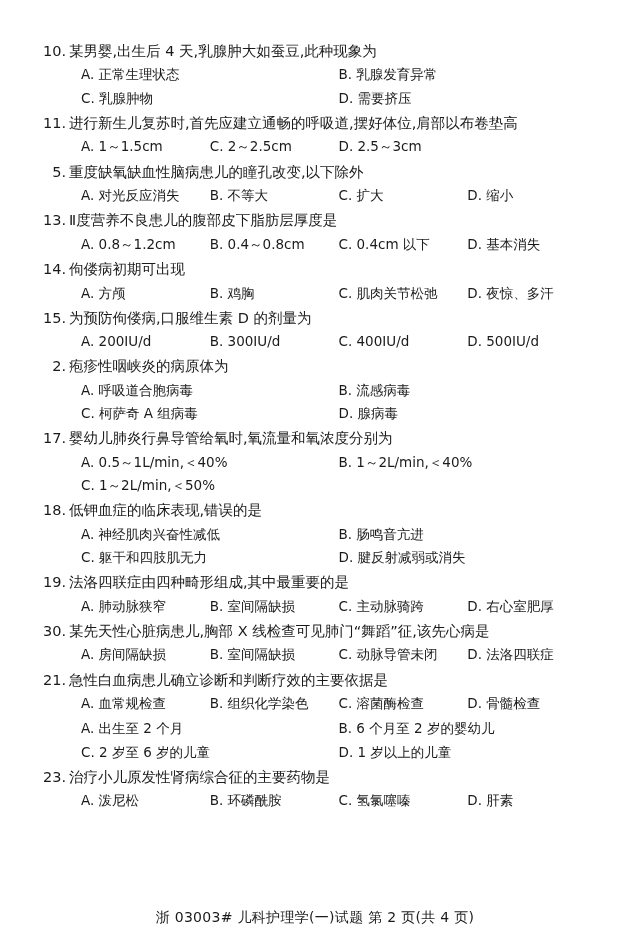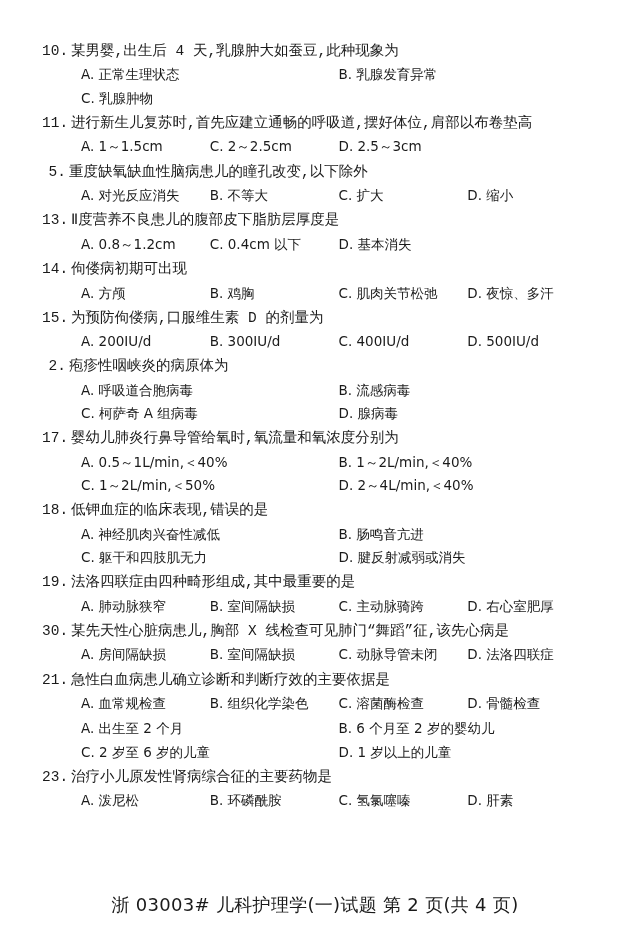--- a/index.html
+++ b/index.html
@@ -23,21 +23,20 @@
   }
   .question {
     margin-bottom: 2px;
   }
   .stem {
     display: flex;
     align-items: baseline;
     font-size: 14.5px;
     line-height: 1.62;
     white-space: nowrap;
-    font-family: Liberation Mono, monospace;
   }
   .num {
     min-width: 24px;
     text-align: right;
     margin-right: 3px;
     flex: none;
   }
   .stem-text {
     flex: 1;
   }
@@ -61,40 +60,41 @@
     box-sizing: border-box;
     white-space: nowrap;
   }
   .opt {
     overflow: visible;
   }
   .footer {
     position: absolute;
     left: 0;
     right: 0;
-    bottom: 28px;
+    bottom: 18px;
     text-align: center;
-    font-size: 18px;
+    font-size: 14px;
     letter-spacing: 0.3px;
   }
 </style>
 </head>
 <body>
 
 <div class="page">
   <div id="question-list">
       <div class="question">
         <div class="stem">
           <span class="num">10.</span>
           <span class="stem-text">某男婴,出生后 4 天,乳腺肿大如蚕豆,此种现象为</span>
         </div>
         <div class="options cols2">
           <div class="opt">A. 正常生理状态</div>
           <div class="opt">B. 乳腺发育异常</div>
           <div class="opt">C. 乳腺肿物</div>
+          <div class="opt">D. 需要挤压</div>
         </div>
       </div>
       <div class="question">
         <div class="stem">
           <span class="num">11.</span>
           <span class="stem-text">进行新生儿复苏时,首先应建立通畅的呼吸道,摆好体位,肩部以布卷垫高</span>
         </div>
         <div class="options cols4">
           <div class="opt">A. 1～1.5cm</div>
           <div class="opt">C. 2～2.5cm</div>
@@ -113,20 +113,21 @@
           <div class="opt">D. 缩小</div>
         </div>
       </div>
       <div class="question">
         <div class="stem">
           <span class="num">13.</span>
           <span class="stem-text">Ⅱ度营养不良患儿的腹部皮下脂肪层厚度是</span>
         </div>
         <div class="options cols4">
           <div class="opt">A. 0.8～1.2cm</div>
+          <div class="opt">B. 0.4～0.8cm</div>
           <div class="opt">C. 0.4cm 以下</div>
           <div class="opt">D. 基本消失</div>
         </div>
       </div>
       <div class="question">
         <div class="stem">
           <span class="num">14.</span>
           <span class="stem-text">佝偻病初期可出现</span>
         </div>
         <div class="options cols4">
@@ -162,21 +163,20 @@
       </div>
       <div class="question">
         <div class="stem">
           <span class="num">17.</span>
           <span class="stem-text">婴幼儿肺炎行鼻导管给氧时,氧流量和氧浓度分别为</span>
         </div>
         <div class="options cols2">
           <div class="opt">A. 0.5～1L/min,＜40%</div>
           <div class="opt">B. 1～2L/min,＜40%</div>
           <div class="opt">C. 1～2L/min,＜50%</div>
-          <div class="opt">D. 2～4L/min,＜40%</div>
         </div>
       </div>
       <div class="question">
         <div class="stem">
           <span class="num">18.</span>
           <span class="stem-text">低钾血症的临床表现,错误的是</span>
         </div>
         <div class="options cols2">
           <div class="opt">A. 神经肌肉兴奋性减低</div>
           <div class="opt">B. 肠鸣音亢进</div>

